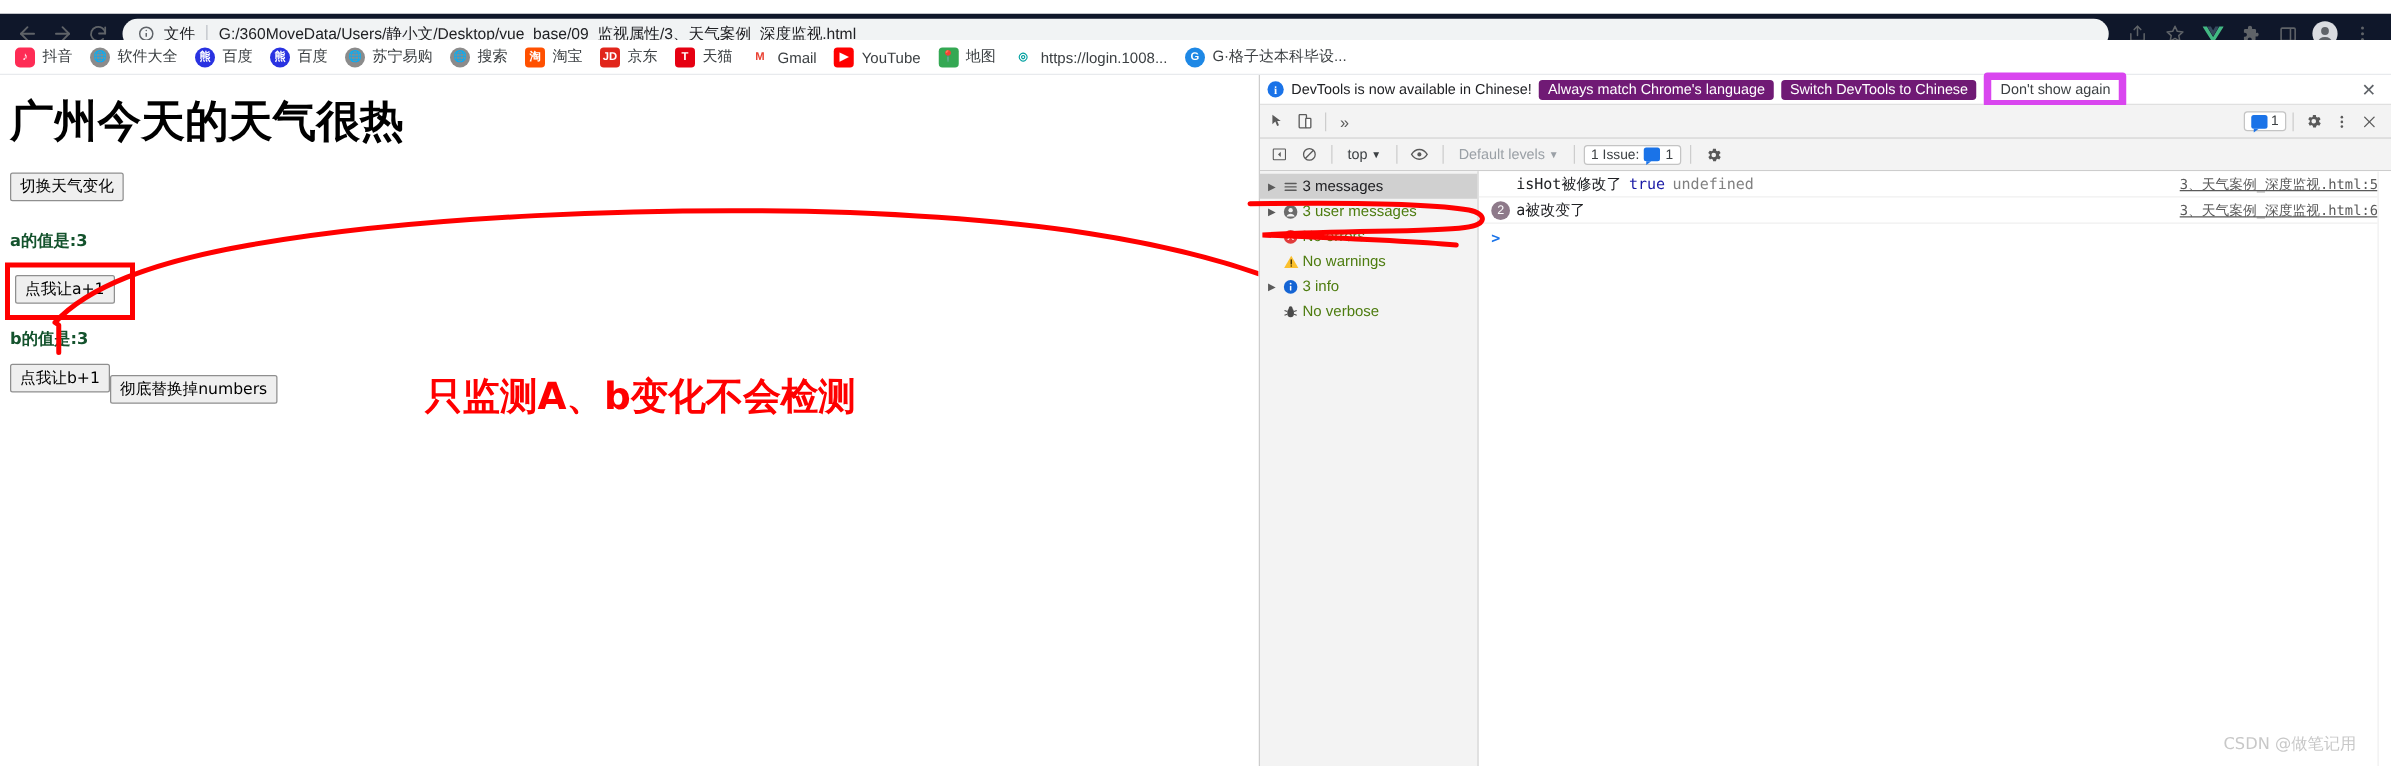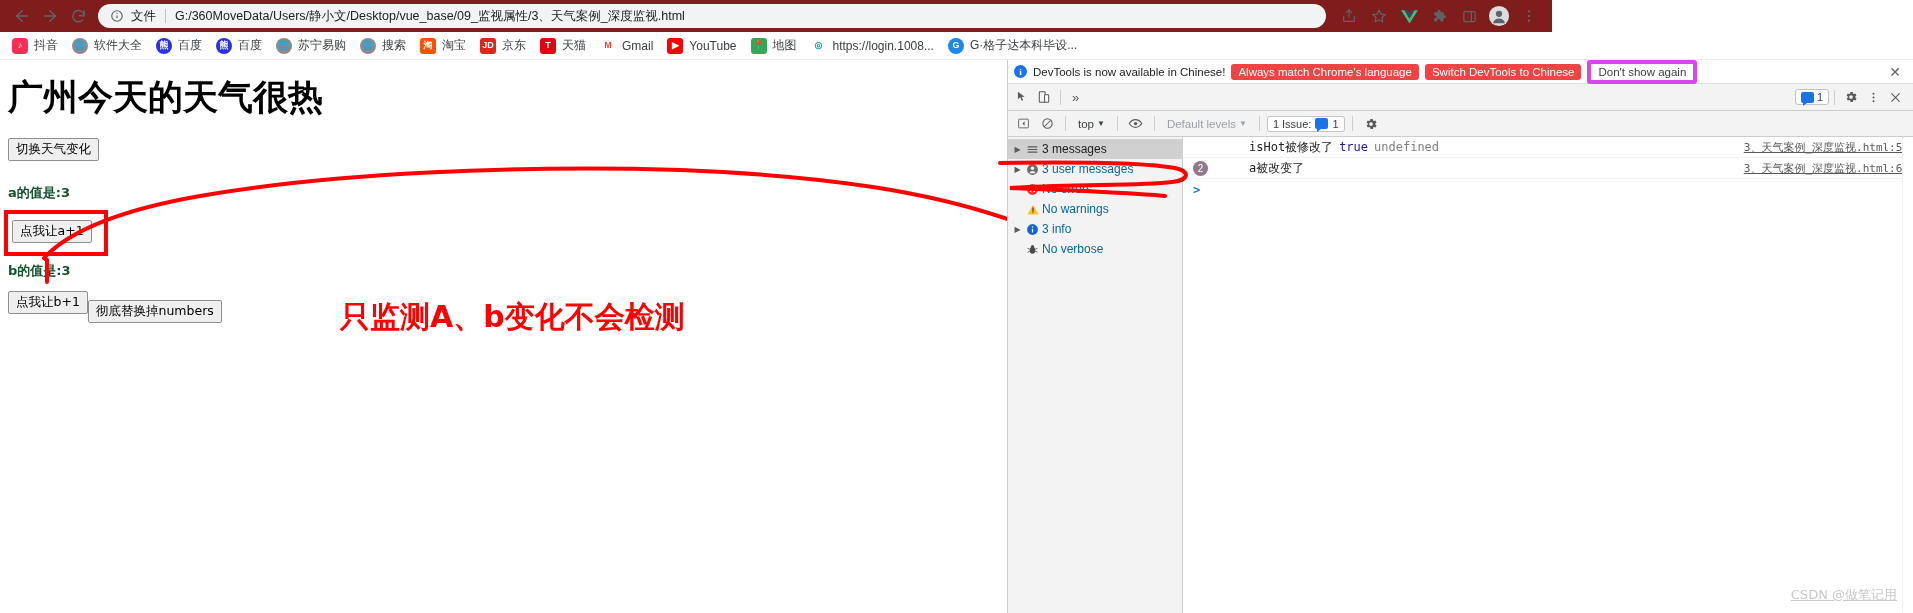--- a/index.html
+++ b/index.html
@@ -8,22 +8,22 @@
     width: 1913px; height: 613px;
     overflow: hidden;
     background: #fff;
     font-family: "Liberation Sans", sans-serif;
   }
 
   #root { position: relative; width: 1913px; height: 613px; background:#fff; }
 
   
   .browser-toolbar {
-    position: absolute; left:0; top:0; width:1552px; height:32px;
-    background:#7f1d1d; display:flex; align-items:center; padding:0 8px;
+    position: absolute; left:0; top:11px; width:1913px; height:32px;
+    background:#0f172a; display:flex; align-items:center; padding:0 8px;
   }
   .nav-btn {
     width:28px; height:28px; display:flex; align-items:center; justify-content:center;
     color:#5f6368; flex:0 0 auto;
   }
   .nav-btn svg { display:block; }
 
   .omnibox {
     flex:1 1 auto; height:24px; margin:0 8px 0 6px;
     background:#f1f3f4; border-radius:13px;
@@ -109,25 +109,25 @@
     height:24px; flex:0 0 auto; background:#fff; border-bottom:1px solid #e0e0e0;
     display:flex; align-items:center; padding:0 6px; gap:6px;
   }
   .notice-ico {
     width:13px;height:13px;border-radius:50%;background:#1a73e8;color:#fff;
     font-size:9px; font-weight:bold; display:flex;align-items:center;justify-content:center;
     flex:0 0 auto; font-family:"Liberation Serif",serif;
   }
   .notice-text { font-size:11.5px; color:#202124; white-space:nowrap; }
   .notice-btn {
-    font-size:11.5px; background:#ef4444; color:#fff; border:none;
+    font-size:11.5px; background:#701a75; color:#fff; border:none;
     border-radius:3px; padding:2px 7px; white-space:nowrap; cursor:default;
     font-family:"Liberation Sans", sans-serif;
   }
-  .notice-btn.ghost { background:#fff; color:#3c4043; border:4px solid #d946ef; }
+  .notice-btn.ghost { background:#fff; color:#3c4043; border:6px solid #d946ef; }
   .notice-close { margin-left:auto; color:#5f6368; font-size:14px; padding:0 6px; }
 
   .dt-tabs {
     height:27px; flex:0 0 auto; background:#f3f3f3; border-bottom:1px solid #cdcdcd;
     display:flex; align-items:center; padding:0 3px;
   }
   .dt-toolicon { width:22px;height:22px;display:flex;align-items:center;justify-content:center;color:#5a5a5a;}
   .dt-sep { width:1px; height:15px; background:#cdcdcd; margin:0 5px; flex:0 0 auto;}
   .dt-tab {
     font-size:12px; color:#5a5a5a; padding:0 8px; height:26px; line-height:26px;
@@ -168,57 +168,56 @@
   .dt-body { flex:1 1 auto; display:flex; min-height:0; }
 
   .console-sidebar {
     width:175px; flex:0 0 auto; background:#f3f3f3; border-right:1px solid #cdcdcd;
     padding-top:2px; overflow:hidden;
   }
   .cs-row { height:20px; display:flex; align-items:center; padding-left:4px; font-size:12px; color:#202124; white-space:nowrap;}
   .cs-row.sel { background:#d0d0d0; }
   .cs-arrow { width:11px; flex:0 0 auto; color:#5a5a5a; font-size:8px; display:flex; align-items:center; justify-content:center;}
   .cs-ico { width:19px; flex:0 0 auto; display:flex; align-items:center; justify-content:center;}
-  .cs-label { color:#0369a1; }
+  .cs-label { color:#4d7c0f; }
   .cs-row.sel .cs-label { color:#202124; }
 
   .console-output { flex:1 1 auto; position:relative; background:#fff; overflow:hidden; min-width:0;}
   .msg {
     min-height:21px; border-bottom:1px solid #f0f0f0; display:flex; align-items:center;
     padding-left:10px; padding-right:4px; position:relative;
   }
   .msg-count {
     width:15px;height:15px;border-radius:50%;background:#8e7a8a;color:#fff;
     font-size:10px; display:flex;align-items:center;justify-content:center;
     margin-right:5px; flex:0 0 auto;
   }
   .msg-text {
     font-family:"DejaVu Sans Mono","Liberation Mono",monospace;
-    font-size:12px; color:#202124; white-space:nowrap;margin-left:36px;
+    font-size:12px; color:#202124; white-space:nowrap;
   }
   .tok-true { color:#1a1aa6; margin-left:6px; }
   .tok-undef { color:#808080; margin-left:6px; }
   .msg-src {
     margin-left:auto; font-family:"DejaVu Sans Mono","Liberation Mono",monospace;
     font-size:11px; color:#5a5a5a; text-decoration:underline; white-space:nowrap;
   }
   .prompt-row { height:21px; display:flex; align-items:center; padding-left:10px;}
   .prompt-caret { color:#1a73e8; font-size:12px; font-weight:bold; font-family:"DejaVu Sans Mono",monospace;}
 
   .dt-scrollbar {
     position:absolute; right:0; top:0; width:11px; height:100%;
     background:#fff; border-left:1px solid #f0f0f0;
   }
 
   .watermark {
-    position:absolute; right:16px; bottom:9px;
+    position:absolute; right:28px; bottom:9px;
     font-size:13px; color:#c8c8c8; white-space:nowrap;
     font-family:"DejaVu Sans","Liberation Sans",sans-serif;
     z-index:40;
-    text-decoration:underline;
   }
 </style>
 </head>
 <body>
 
 <div id="root">
 
   <div class="browser-toolbar">
     <div class="nav-btn">
       <svg width="18" height="18" viewBox="0 0 24 24" fill="none" stroke="#5f6368" stroke-width="2" stroke-linecap="round" stroke-linejoin="round">

